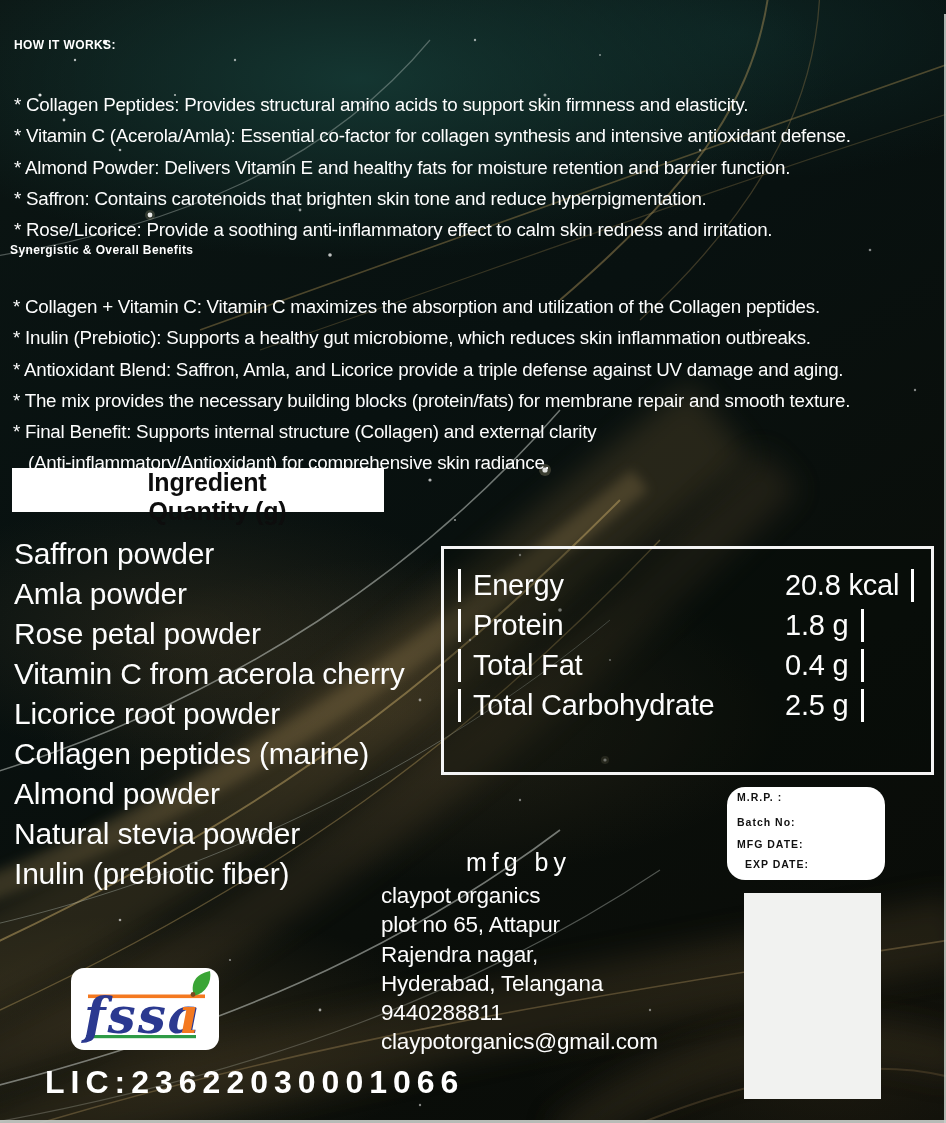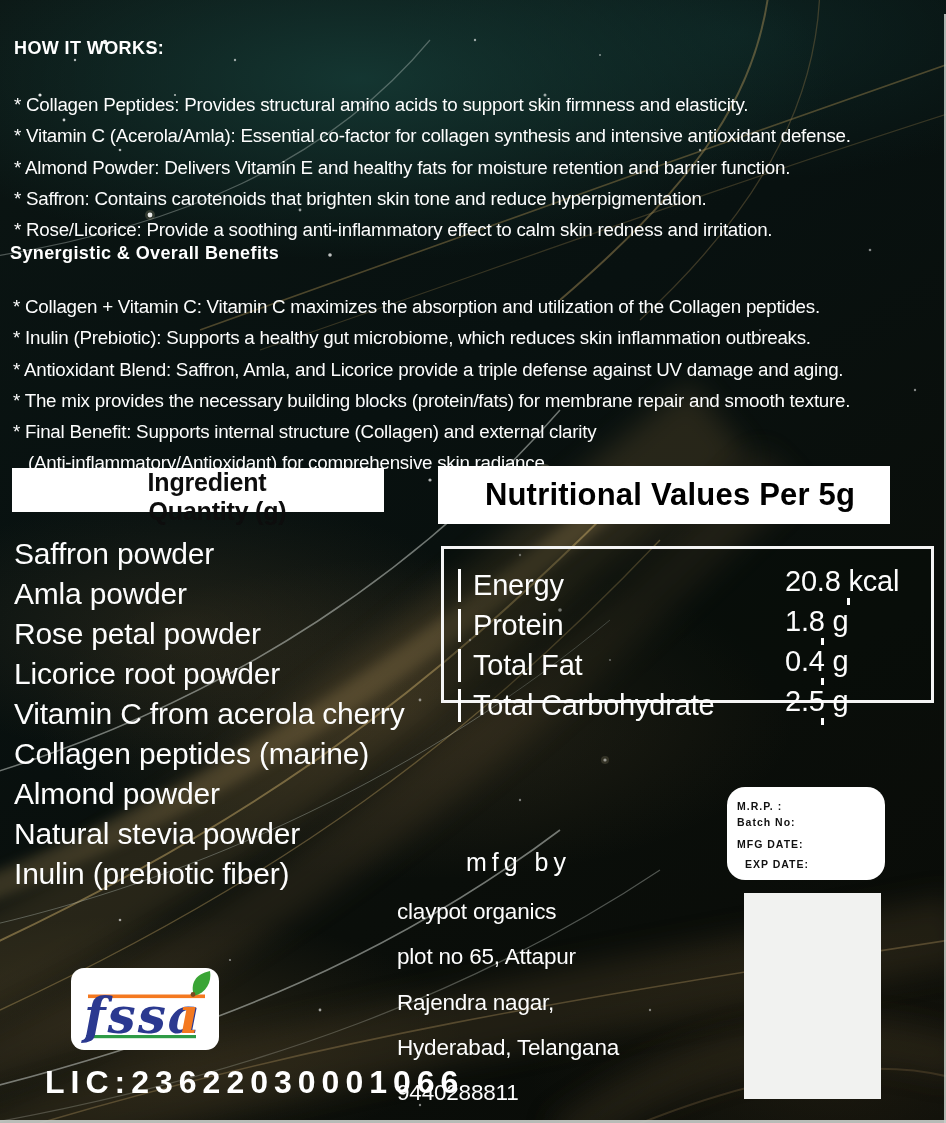--- a/index.html
+++ b/index.html
@@ -10,59 +10,59 @@
       radial-gradient(ellipse 680px 260px at 38% 7%, rgba(22,60,55,0.85), transparent 70%),
       radial-gradient(ellipse 500px 210px at 78% 3%, rgba(14,40,38,0.75), transparent 70%),
       radial-gradient(ellipse 430px 190px at 20% 56%, rgba(90,73,44,0.30), transparent 70%),
       radial-gradient(ellipse 540px 230px at 44% 64%, rgba(108,87,52,0.26), transparent 70%),
       radial-gradient(ellipse 430px 170px at 17% 92%, rgba(95,77,45,0.32), transparent 70%),
       radial-gradient(ellipse 420px 210px at 88% 96%, rgba(66,53,31,0.30), transparent 72%),
       linear-gradient(150deg, #0b1513 0%, #081110 38%, #0a0e0a 68%, #090b07 100%);
   }
   .bg-art { position:absolute; left:0; top:0; width:946px; height:1123px; }
 
-  .section-heading { position:absolute; margin:0; font-size:18px; font-weight:bold; letter-spacing:0.4px; color:#fff; white-space:nowrap;text-align:center; }
+  .section-heading { position:absolute; margin:0; font-size:12px; font-weight:bold; letter-spacing:0.4px; color:#fff; white-space:nowrap;text-align:center; }
   .hiw-heading { left:14px; top:38px; }
   .ben-heading { left:10px; top:243px; }
 
   .bullet-list { position:absolute; }
   .hiw-list { left:8px; top:86px; }
   .ben-list { left:7px; top:288px; }
   .bullet-line { margin:6px; font-size:18.8px; line-height:25.3px; letter-spacing:-0.25px; color:#fdfdfd; white-space:nowrap; font-weight:400; }
   .bullet-cont { padding-left:15px; }
 
   .ing-header { position:absolute; left:12px; top:468px; width:372px; height:44px; background:#ffffff; display:flex; align-items:center;flex-direction:column; }
   .ing-col1 { margin-left:18px; font-size:25px; font-weight:bold; color:#0d0d0d; letter-spacing:-0.2px; }
   .ing-col2 { margin-left:39px; font-size:25px; font-weight:bold; color:#0d0d0d; letter-spacing:-0.2px; }
 
   .ing-list { position:absolute; left:14px; top:534px; }
   .ing-item { margin:0; font-size:30px; line-height:40px; color:#fdfdfd; letter-spacing:-0.2px; white-space:nowrap; font-weight:400; }
 
   .nut-title-box { position:absolute; left:438px; top:466px; width:452px; height:58px; background:#ffffff; display:flex; align-items:center; justify-content:center; }
   .nut-title { font-size:31px; font-weight:bold; color:#000; letter-spacing:0.2px; padding-left:12px; white-space:nowrap; }
 
-  .nut-table { position:absolute; left:441px; top:546px; width:493px; height:157px; border:3.5px solid #f4f4f4; box-sizing:border-box; background:rgba(2,10,8,0.28);text-align:center; }
+  .nut-table { position:absolute; left:441px; top:546px; width:493px; height:229px; border:3.5px solid #f4f4f4; box-sizing:border-box; background:rgba(2,10,8,0.28);text-align:center; }
   .nut-row { position:absolute; left:0; width:100%; height:40px; }
   .nut-row.r0 { top:16px; } .nut-row.r1 { top:56px; } .nut-row.r2 { top:96px; } .nut-row.r3 { top:136px; }
   .pipe { width:3px; height:33px; background:#fff; }
   .pipe-l { position:absolute; left:14px; top:4px; }
   .nut-label { position:absolute; left:29px; top:0; font-size:29px; line-height:40px; color:#fdfdfd; letter-spacing:-0.2px; white-space:nowrap; }
-  .nut-value { position:absolute; left:341px; top:0; height:40px; display:flex; align-items:center;flex-direction:column; }
+  .nut-value { position:absolute; left:341px; top:0; height:40px; display:flex; align-items:center; }
   .nut-value .val { font-size:29px; color:#fdfdfd; letter-spacing:-0.2px; white-space:nowrap; }
   .pipe-r { margin-left:12px; }
 
   .mrp-box { position:absolute; left:727px; top:787px; width:158px; height:93px; background:#ffffff; border-radius:18px; }
   .mrp-line { position:absolute; left:10px; margin:0; font-size:10.5px; font-weight:bold; color:#111; letter-spacing:1px; white-space:nowrap; }
-  .mrp-line.l0 { top:13px; } .mrp-line.l1 { top:29px; } .mrp-line.l2 { top:51px; } .mrp-line.l3 { top:71px;padding-left:8px; }
+  .mrp-line.l0 { top:4px; } .mrp-line.l1 { top:29px; } .mrp-line.l2 { top:51px; } .mrp-line.l3 { top:71px;padding-left:8px; }
 
   .barcode-box { position:absolute; left:744px; top:893px; width:137px; height:206px; background:#f1f2f0; }
 
   .mfg-heading { position:absolute; left:466px; top:848px; margin:0; font-size:25px; font-weight:normal; letter-spacing:5px; color:#fff; white-space:nowrap; }
   .mfg-address { position:absolute; left:381px; top:881px; }
-  .mfg-line { margin:16px; font-size:22.5px; line-height:29.3px; color:#fdfdfd; letter-spacing:-0.2px; white-space:nowrap; font-weight:400; }
+  .mfg-line { margin:0; font-size:22.5px; line-height:29.3px; color:#fdfdfd; letter-spacing:-0.2px; white-space:nowrap; font-weight:400; }
 
   .fssai-box { position:absolute; left:71px; top:968px; width:148px; height:82px; background:#ffffff; border-radius:13px; }
   .fssai-box svg { position:absolute; left:0; top:0; }
   .fssai-text { font-family:"DejaVu Serif", serif; font-style:italic; font-weight:600; }
 
   .lic { position:absolute; left:45px; top:1064px; margin:0; font-size:32px; line-height:36px; font-weight:800; letter-spacing:6px; color:#ffffff; white-space:nowrap; }
 
   .edge-right { position:absolute; right:0; top:14px; bottom:0; width:2.5px; background:rgba(205,210,206,0.85); }
   .edge-bottom { position:absolute; left:0; bottom:0; width:100%; height:3.5px; background:rgba(202,206,202,0.9); }
 </style>
@@ -170,31 +170,28 @@
 
   <div class="ing-header">
     <span class="ing-col1">Ingredient</span>
     <span class="ing-col2">Quantity (g)</span>
   </div>
 
   <div class="ing-list">
     <p class="ing-item">Saffron powder</p>
     <p class="ing-item">Amla powder</p>
     <p class="ing-item">Rose petal powder</p>
+    <p class="ing-item">Vitamin C from acerola cherry</p>
     <p class="ing-item">Licorice root powder</p>
-    <p class="ing-item">Vitamin C from acerola cherry</p>
     <p class="ing-item">Collagen peptides (marine)</p>
     <p class="ing-item">Almond powder</p>
     <p class="ing-item">Natural stevia powder</p>
     <p class="ing-item">Inulin (prebiotic fiber)</p>
   </div>
 
-  <div class="nut-title-box">
-    <span class="nut-title">Nutritional Values Per 5g</span>
-  </div>
 
   <div class="nut-table">
     <div class="nut-row r0">
       <span class="pipe pipe-l"></span>
       <span class="nut-label">Energy</span>
       <span class="nut-value">
         <span class="val">20.8 kcal</span>
         <span class="pipe pipe-r"></span>
       </span>
     </div>

